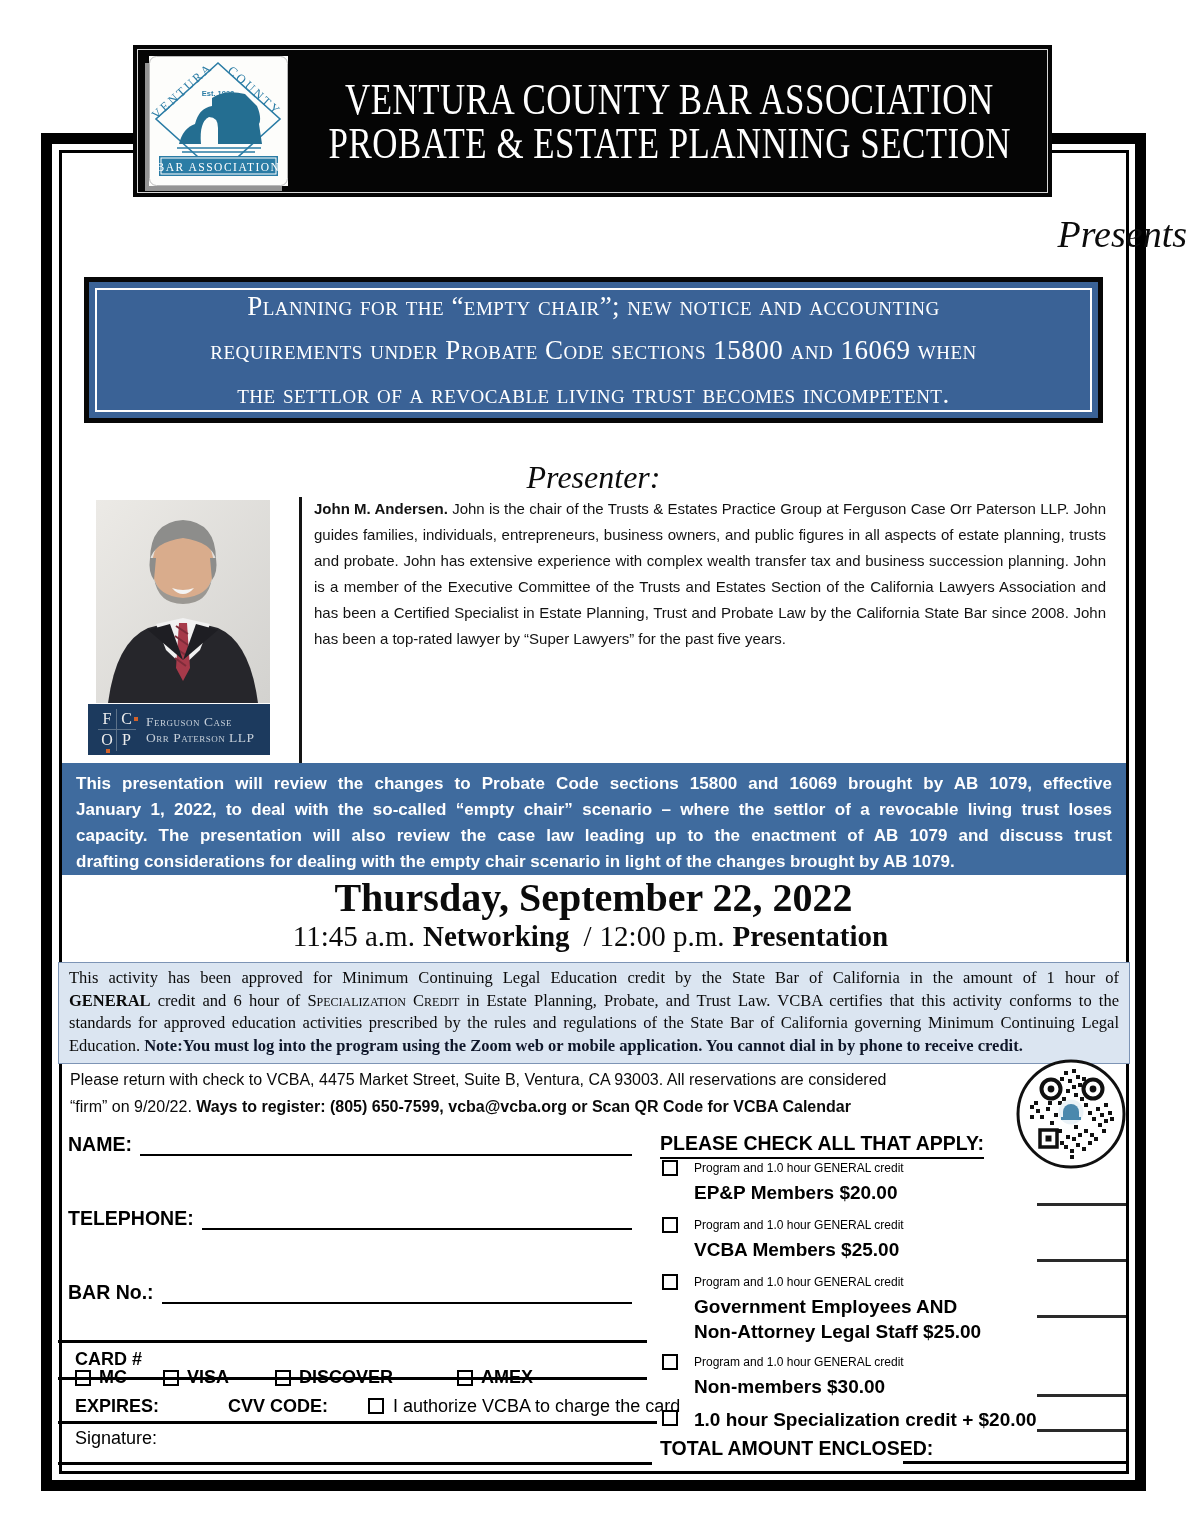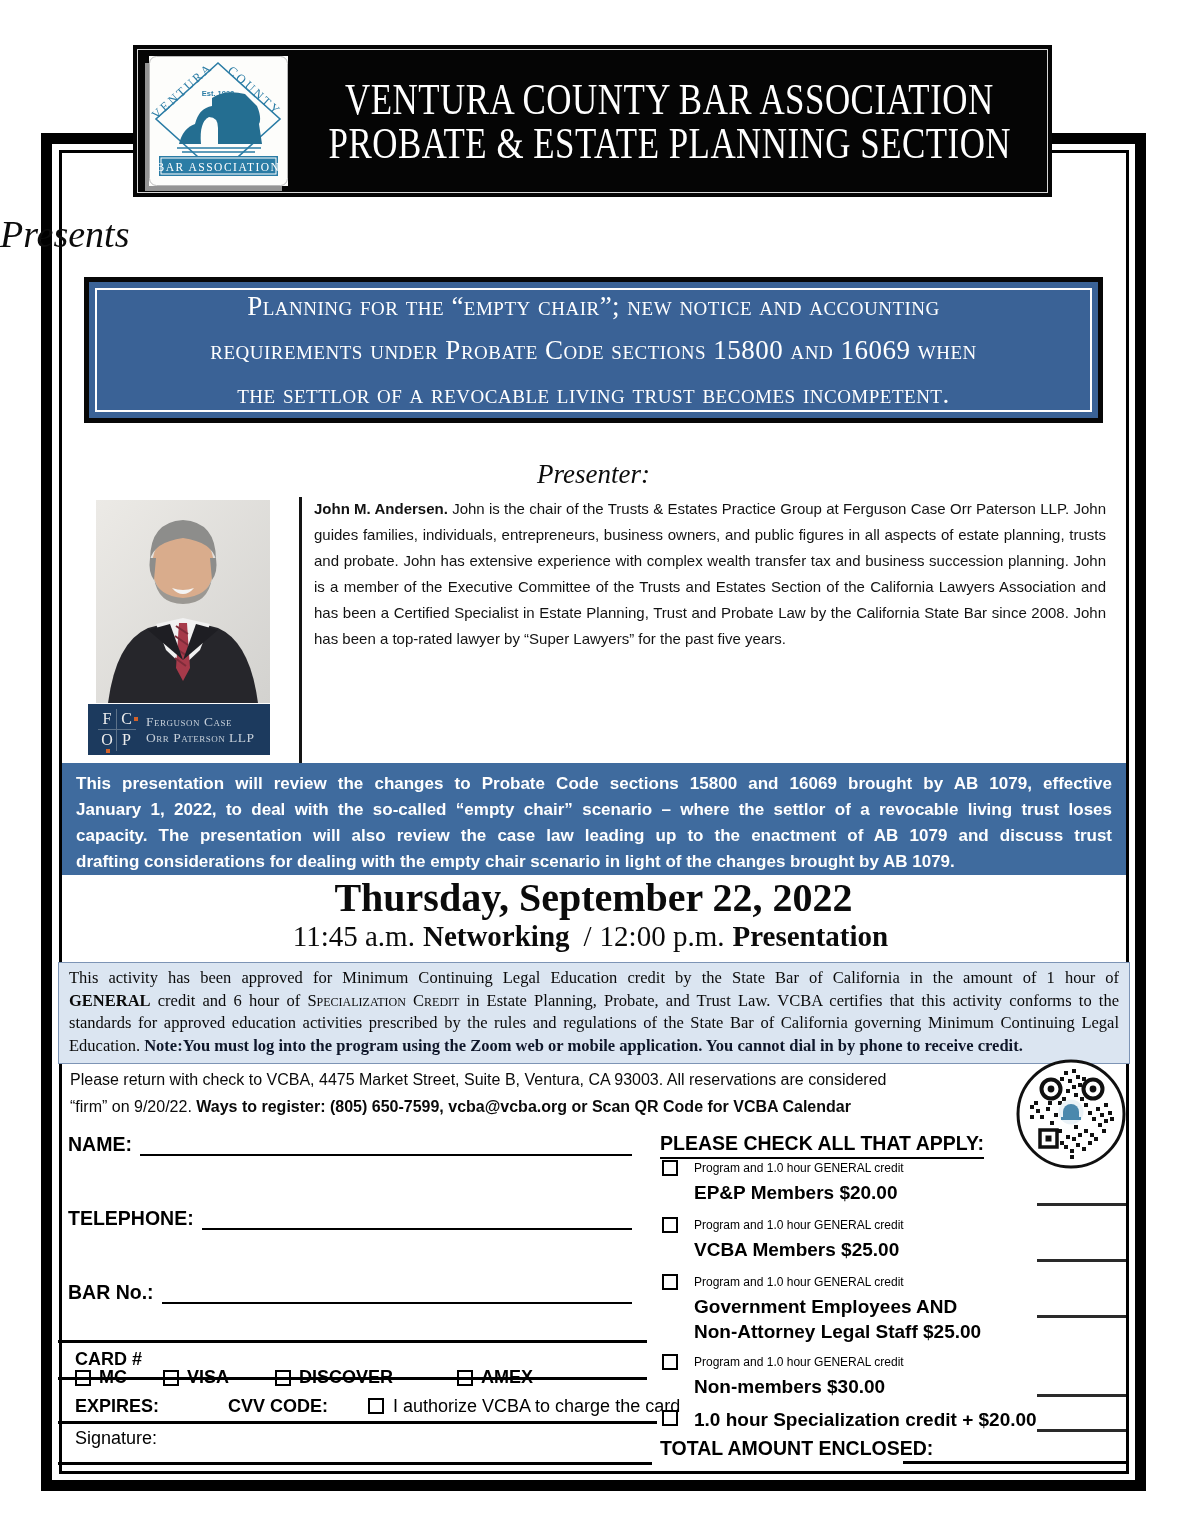--- a/index.html
+++ b/index.html
@@ -18,24 +18,24 @@
   .header-box::after { content:""; position:absolute; inset:4px;
                        border:1.5px solid rgba(255,255,255,.85); pointer-events:none; }
   .header-titles { position:absolute; left:162px; right:8px; top:0; bottom:0;
                    display:flex; flex-direction:column; align-items:center; justify-content:center; gap:2px; }
   .header-line { font-family:"Liberation Serif", serif; color:#fff; font-size:36px;
                  white-space:nowrap; display:inline-block; transform:scale(.97,1.22); letter-spacing:.5px; }
   .vcba-logo-wrap { position:absolute; left:16px; top:11px; width:139px; height:130px;
                     box-shadow:-5px 6px 0 -1px #949494; background:#fdfdfb; }
 
   
-  .presents { left:0; top:212px; width:1187px; text-align:left;
+  .presents { left:0; top:212px; width:1187px; text-align:right;
               font-family:"Liberation Serif", serif; font-style:italic; font-size:38px; color:#0c0c0c; }
   .presenter-heading { left:0; top:459px; width:1187px; text-align:center;
-              font-family:"Liberation Serif", serif; font-style:italic; font-size:27px; color:#0c0c0c; }
+              font-family:"Liberation Serif", serif; font-style:italic; font-size:32px; color:#0c0c0c; }
 
   
   .title-box { left:84px; top:277px; width:1019px; height:146px; background:#3a6296;
                border:5px solid #070707; box-sizing:border-box; }
   .title-box-inner { position:absolute; inset:6px; border:2px solid #fff;
                display:flex; flex-direction:column; align-items:center; justify-content:center; }
   .title-line { font-family:"Liberation Serif", serif; font-variant:small-caps; color:#fff;
                font-size:27px; line-height:44px; white-space:nowrap; letter-spacing:.5px; }
 
   

